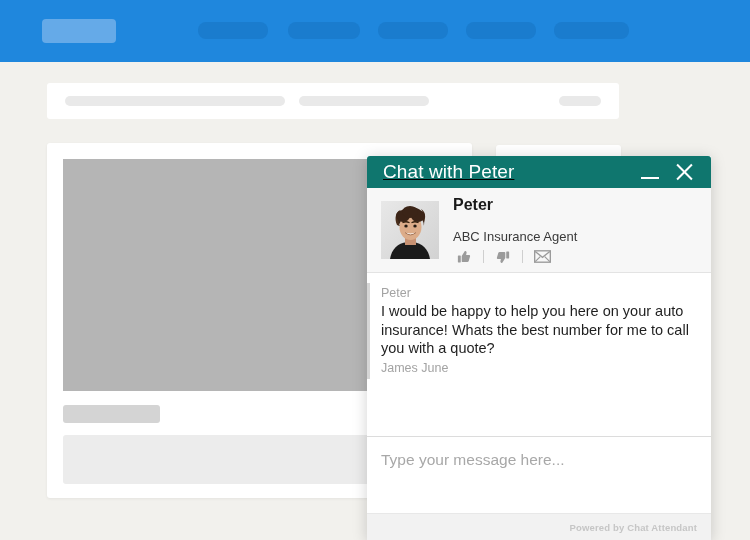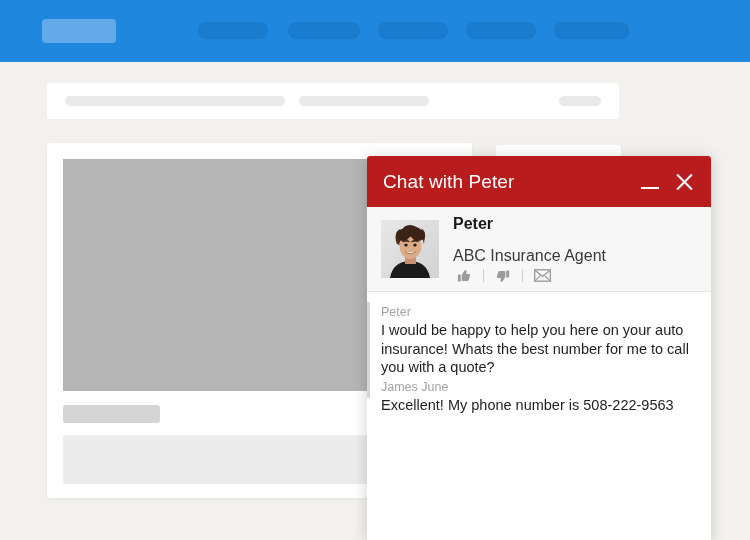--- a/index.html
+++ b/index.html
@@ -108,27 +108,28 @@
     left: 367px; top: 156px;
     width: 344px; height: 384px;
     background: #ffffff;
     box-shadow: 0 2px 14px rgba(0,0,0,0.18);
     display: flex;
     flex-direction: column;
     overflow: hidden;
   }
 
   #chat-header {
-    height: 51px;
-    background: #b91c1c;
+    height: 32px;
+    background: #0f766e;
     border-radius: 3px 3px 0 0;
     display: flex;
     align-items: center;
     padding: 0 14px 0 16px;
     flex: 0 0 auto;
+    text-decoration: underline;
   }
   #chat-title {
     color: #ffffff;
     font-size: 19px;
     font-weight: normal;
     letter-spacing: 0.1px;
     flex: 1 1 auto;
     white-space: nowrap;
   }
   .hdr-btn {
@@ -178,21 +179,21 @@
     flex: 1 1 auto;
     min-width: 0;
   }
   #agent-name {
     font-size: 16px;
     font-weight: bold;
     color: #1a1a1a;
     line-height: 18px;
   }
   #agent-role {
-    font-size: 16px;
+    font-size: 13px;
     color: #3a3a3a;
     line-height: 16px;
     margin-top: 15px;
   }
   #agent-actions {
     display: flex;
     align-items: center;
     margin-top: 4px;
   }
   .action-icon {
@@ -373,18 +374,23 @@
   </div>
 
   <div id="messages">
     <div id="messages-scrollbar"></div>
     <div>
       <div class="msg-author">Peter</div>
       <div class="msg-body">I would be happy to help you here on your auto insurance!  Whats the best number for me to call you with a quote?</div>
     </div>
     <div>
       <div class="msg-author">James June</div>
-      <div class="msg-body">Excellent! My phone number is 508-222-9563</div>
     </div>
   </div>
 
-
+  <div id="composer">
+    <input id="message-input" type="text" placeholder="Type your message here..." style="">
+  </div>
+
+  <div id="chat-footer">
+    <div id="powered-by">Powered by Chat Attendant</div>
+  </div>
 </div>
 
 </body></html>

